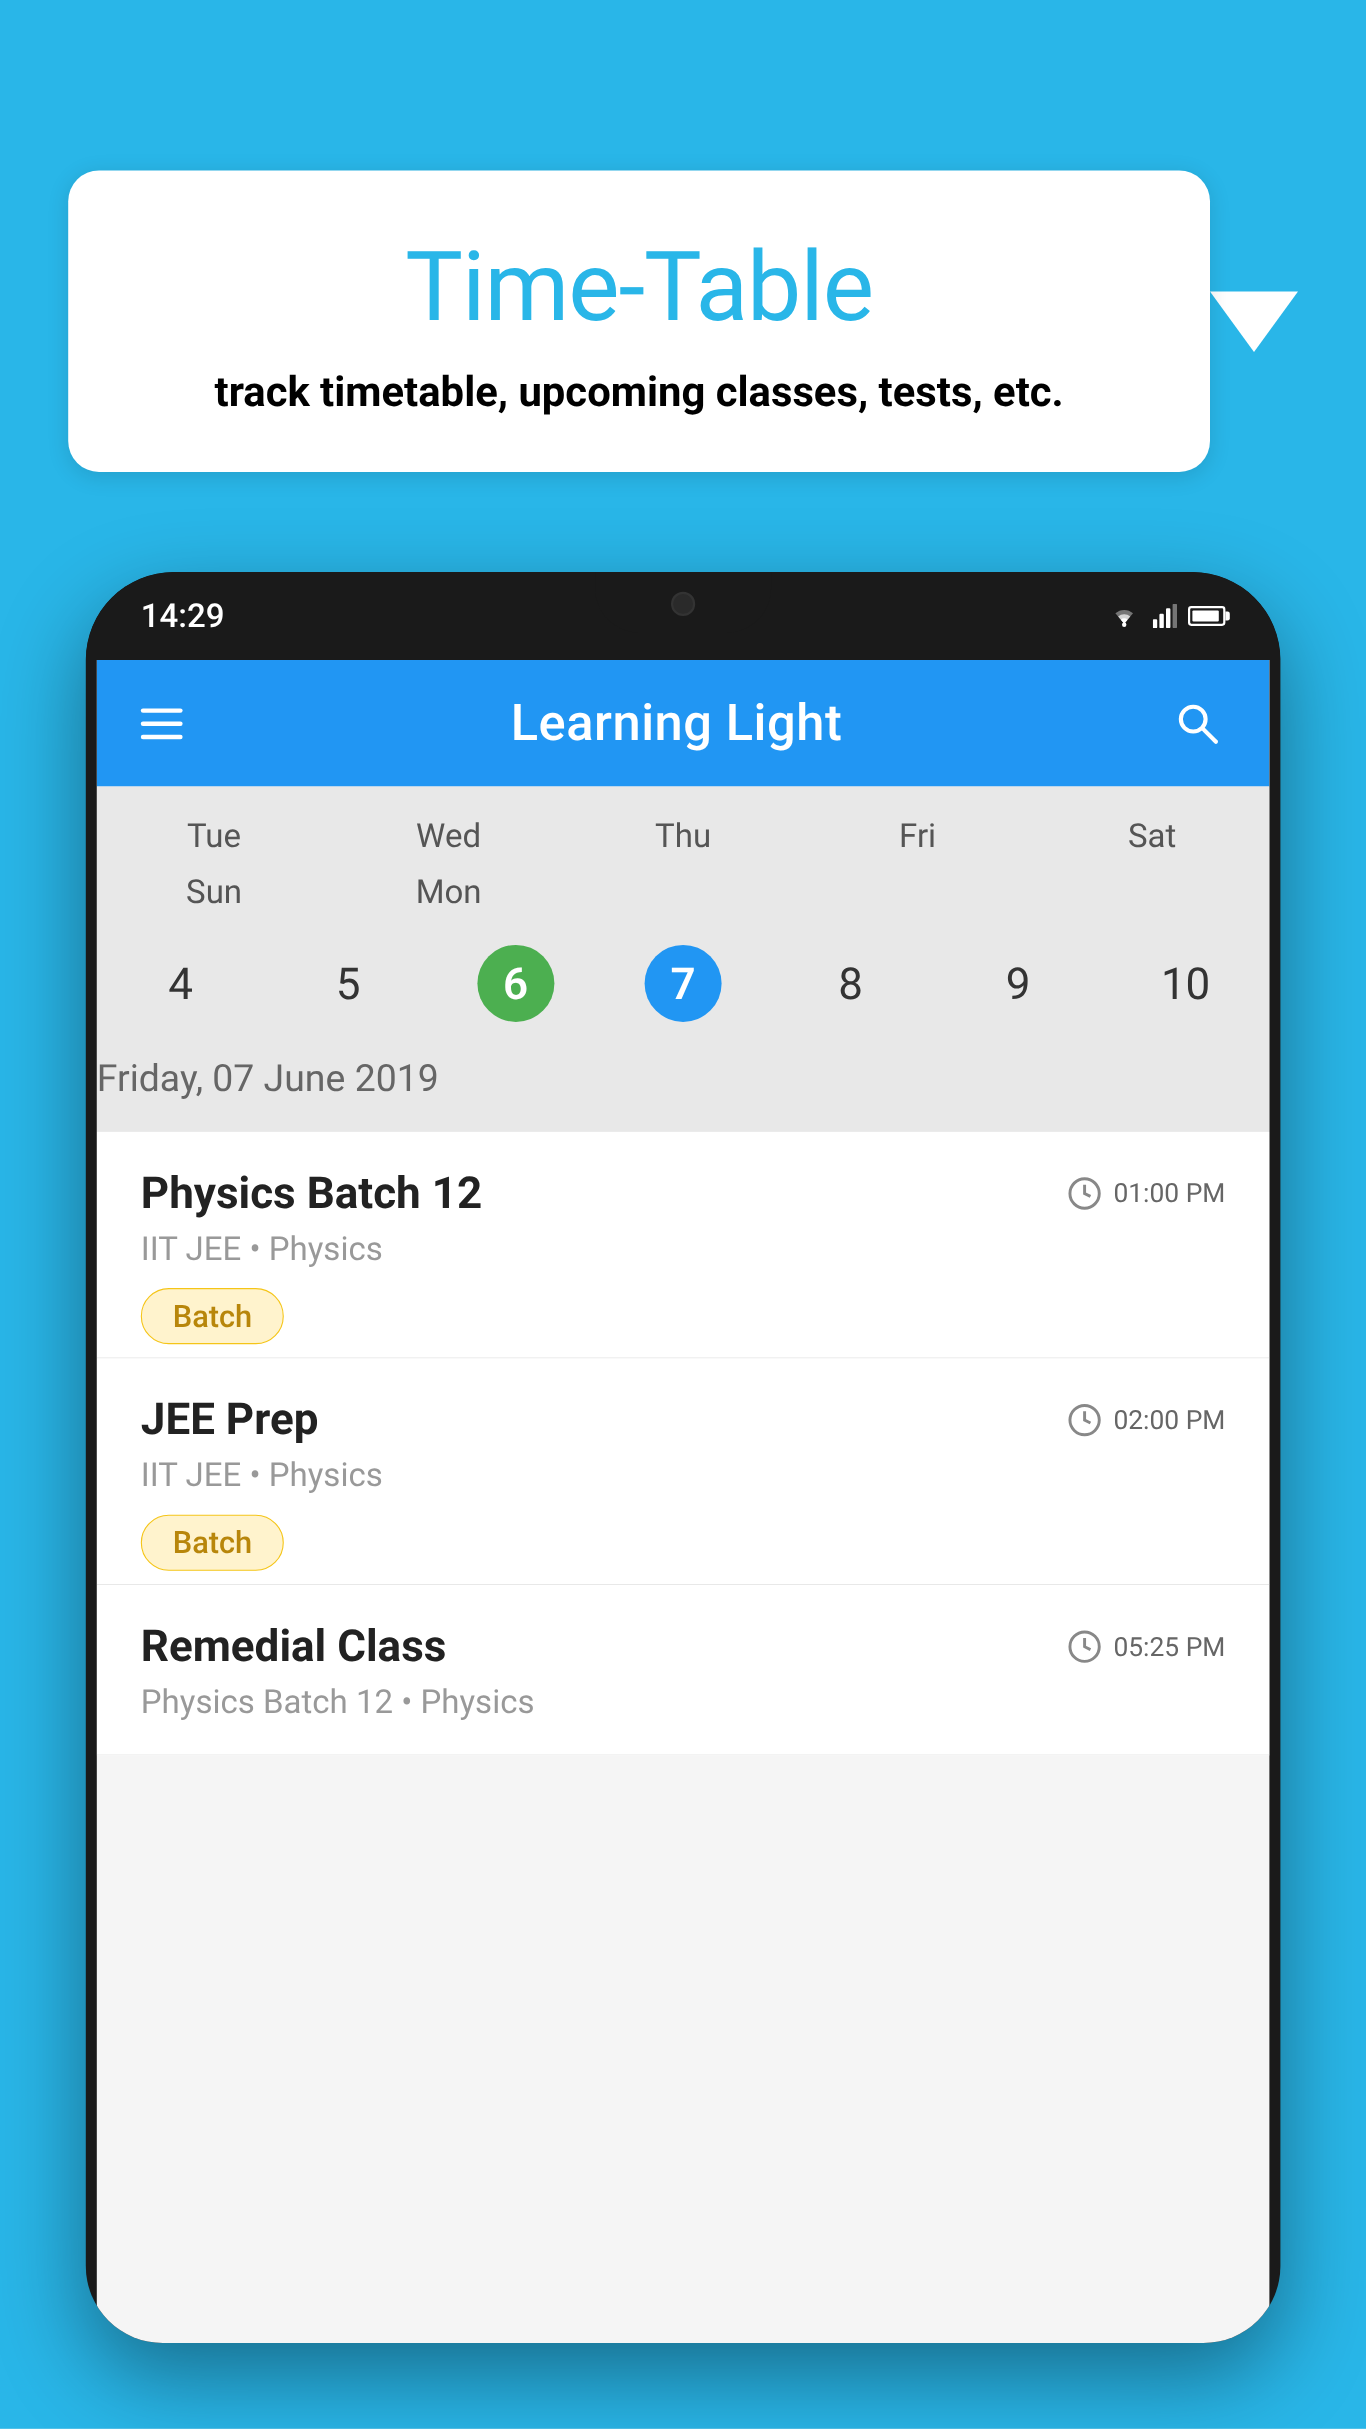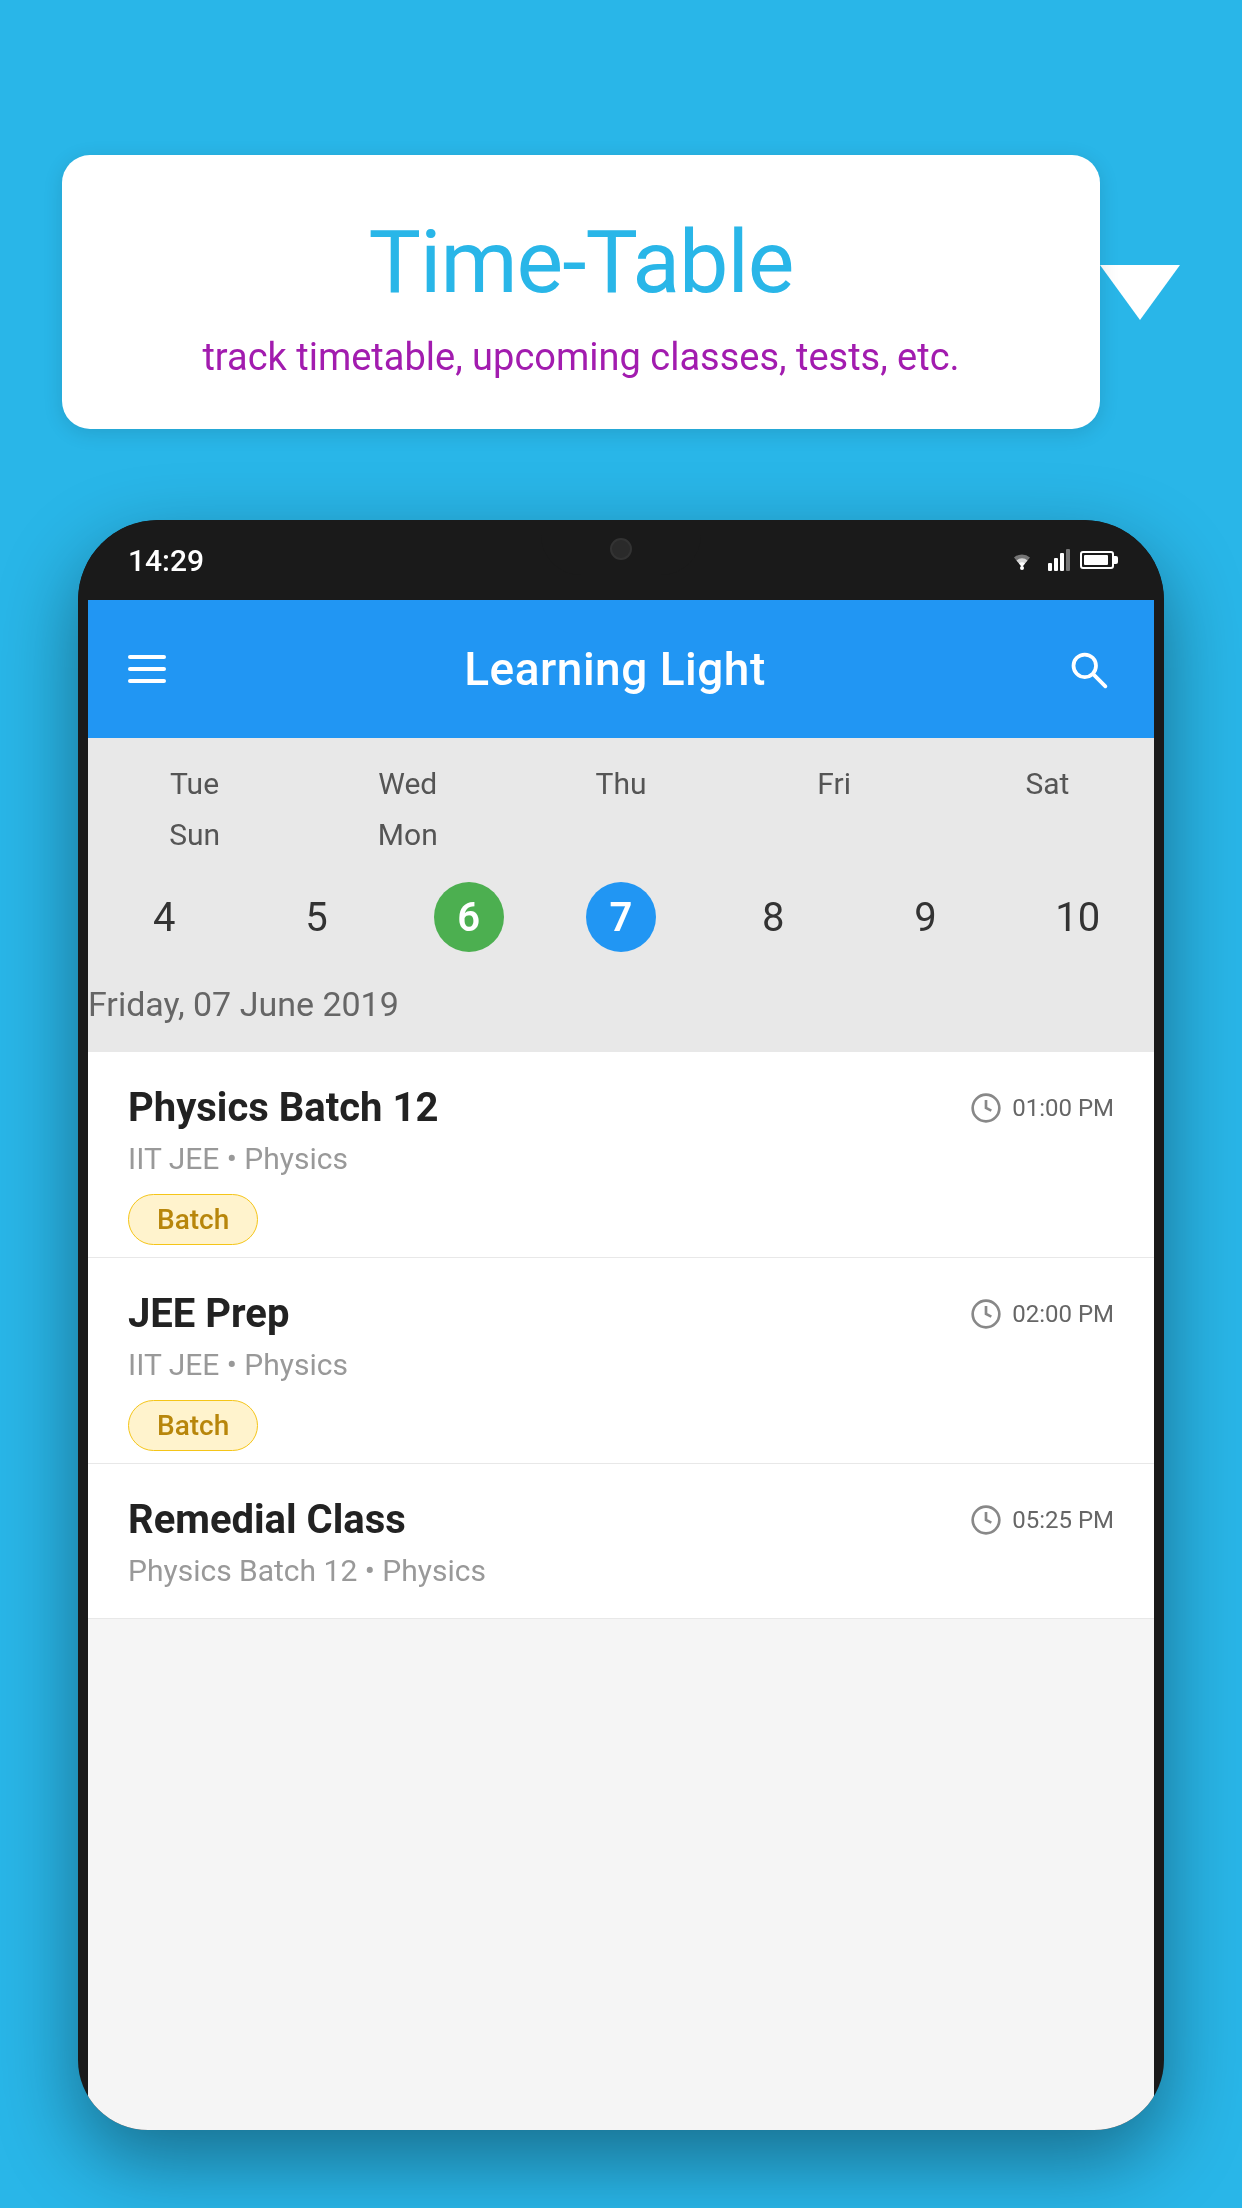--- a/index.html
+++ b/index.html
@@ -38,22 +38,22 @@
     .speech-bubble-title {
       font-size: 88px;
       color: #29b6e8;
       font-weight: 400;
       margin-bottom: 22px;
       letter-spacing: -1px;
     }
 
     .speech-bubble-subtitle {
       font-size: 38px;
-      color: #a21caf;
-      font-weight: 400;
+      color: #000000;
+      font-weight: 700;
     }
 
     .speech-bubble-arrow {
       width: 0;
       height: 0;
       border-left: 40px solid transparent;
       border-right: 40px solid transparent;
       border-top: 55px solid white;
       margin-top: 0;
     }
@@ -177,21 +177,21 @@
       height: calc(100% - 80px);
     }
 
     
     .app-header {
       background: #2196F3;
       padding: 25px 40px;
       display: flex;
       align-items: center;
       justify-content: space-between;
-      height: 138px;
+      height: 115px;
     }
 
     .hamburger-icon {
       display: flex;
       flex-direction: column;
       gap: 8px;
       cursor: pointer;
     }
 
     .hamburger-line {

